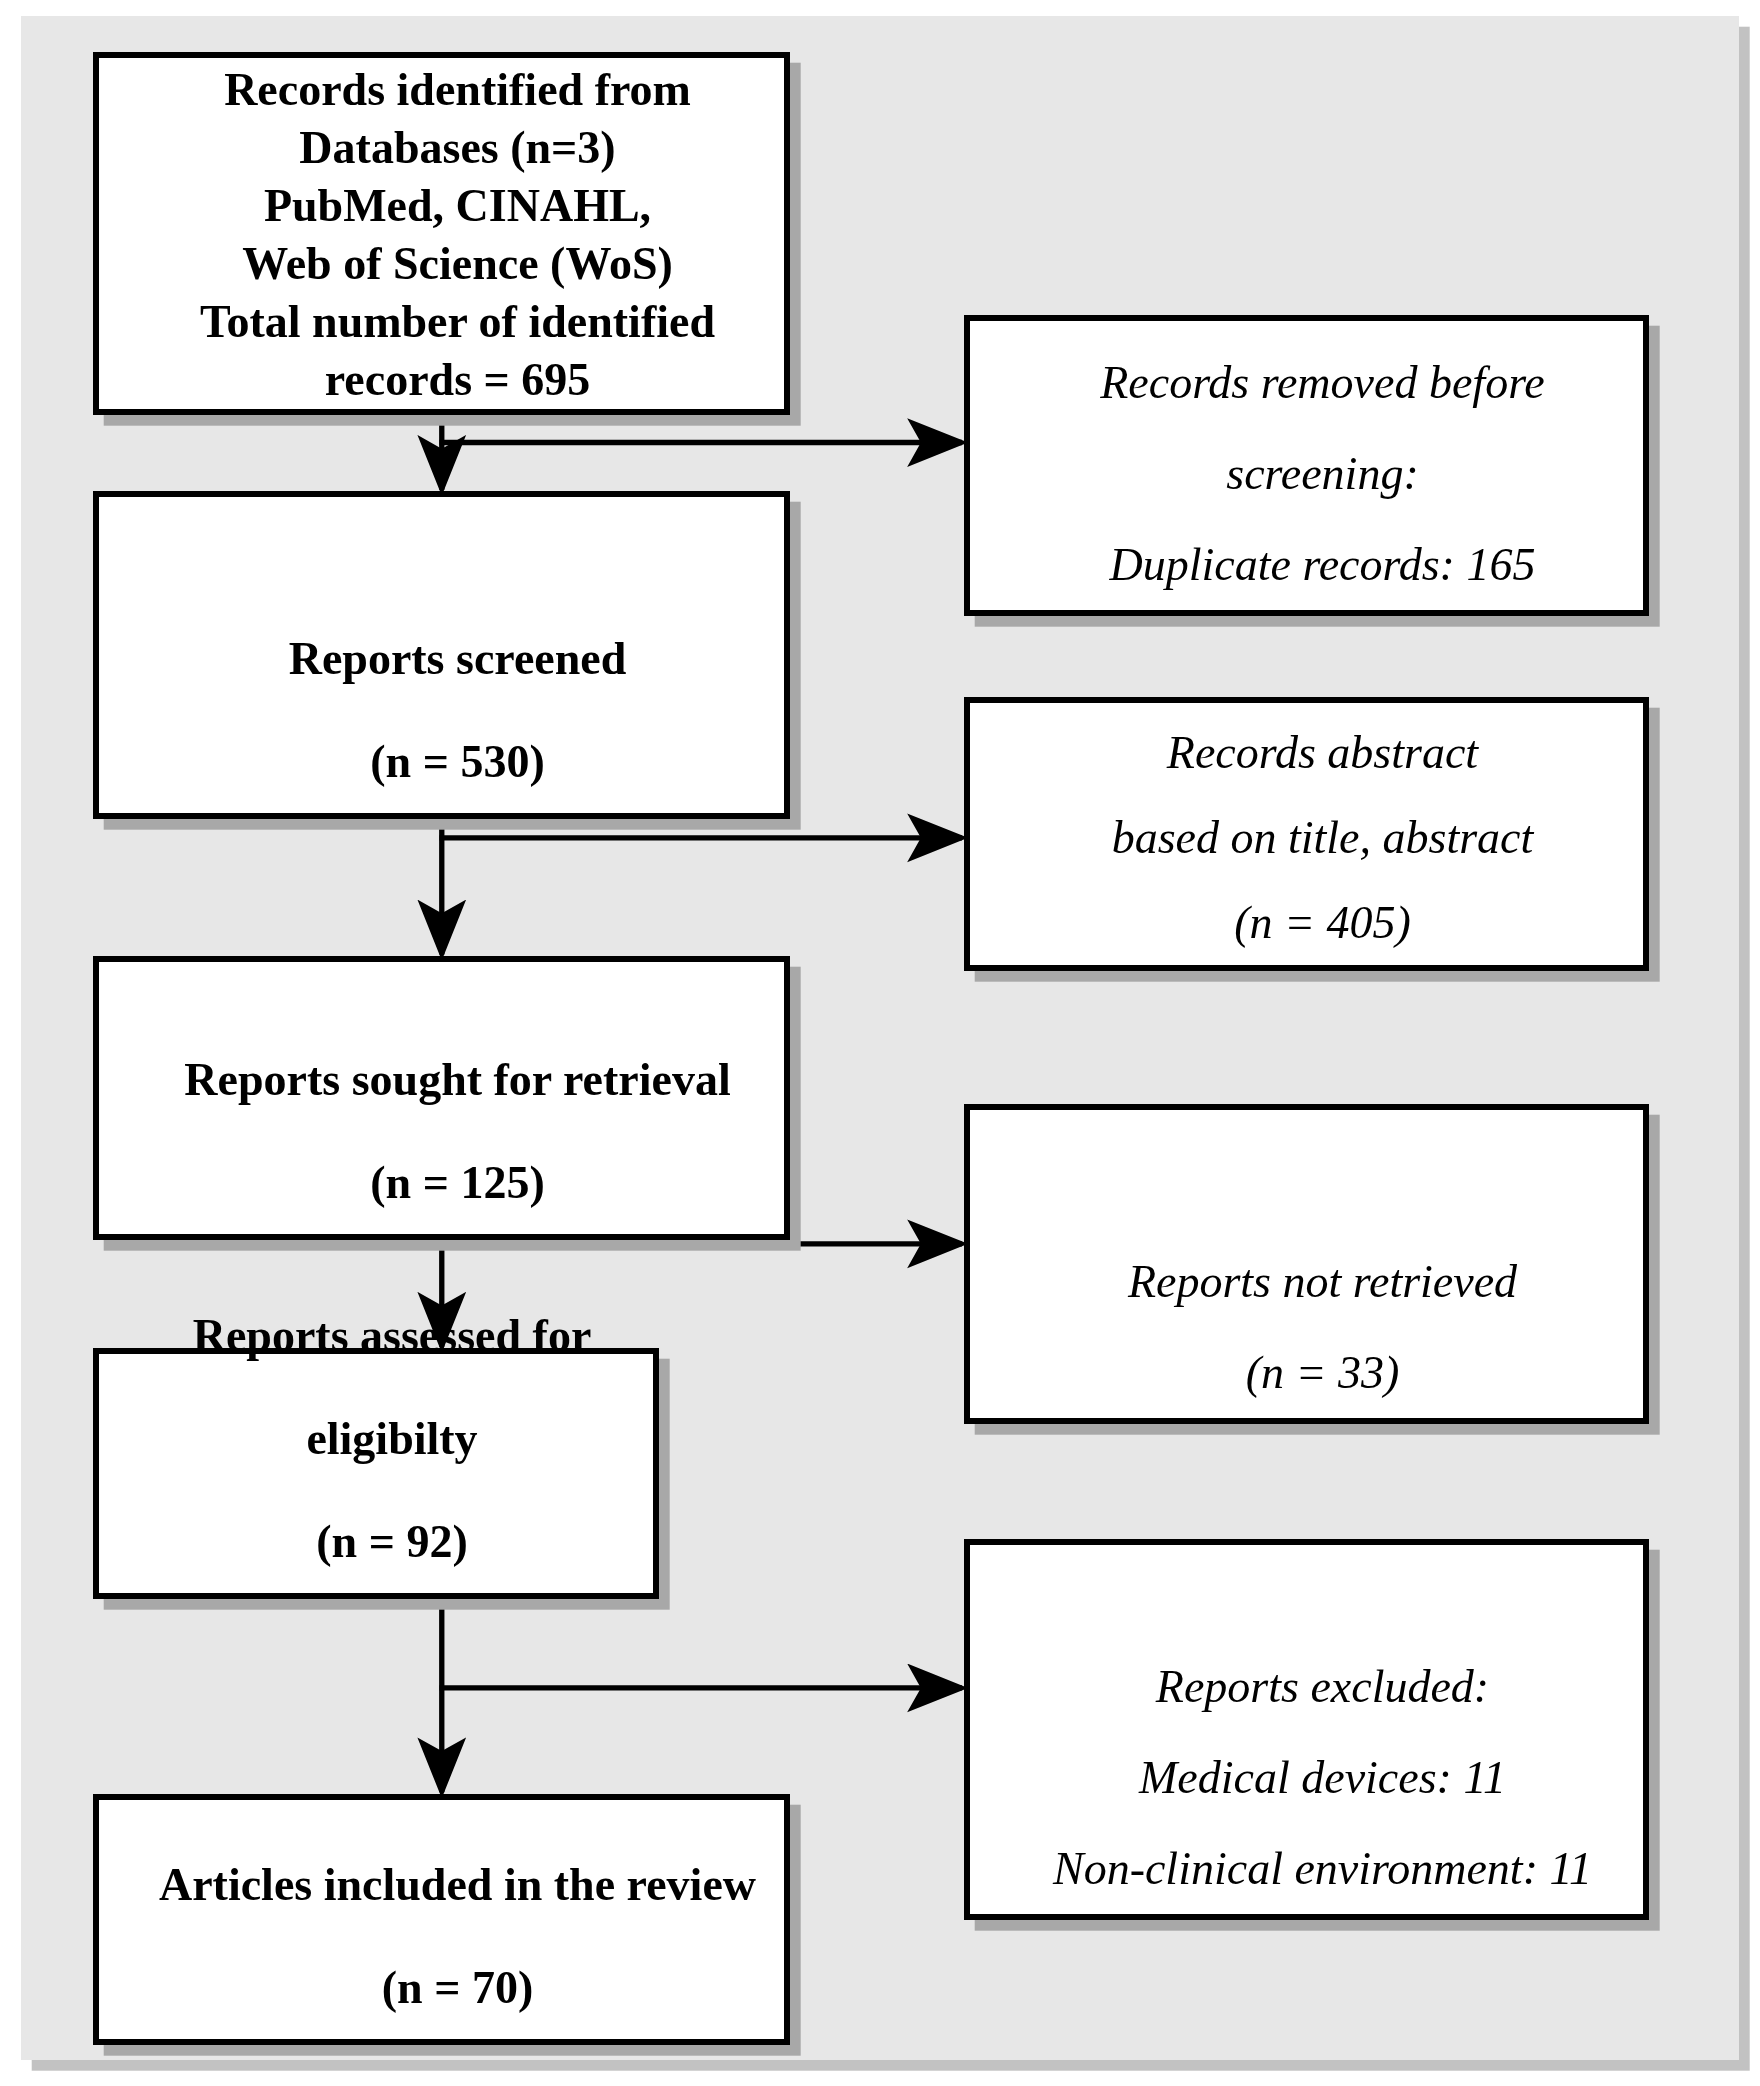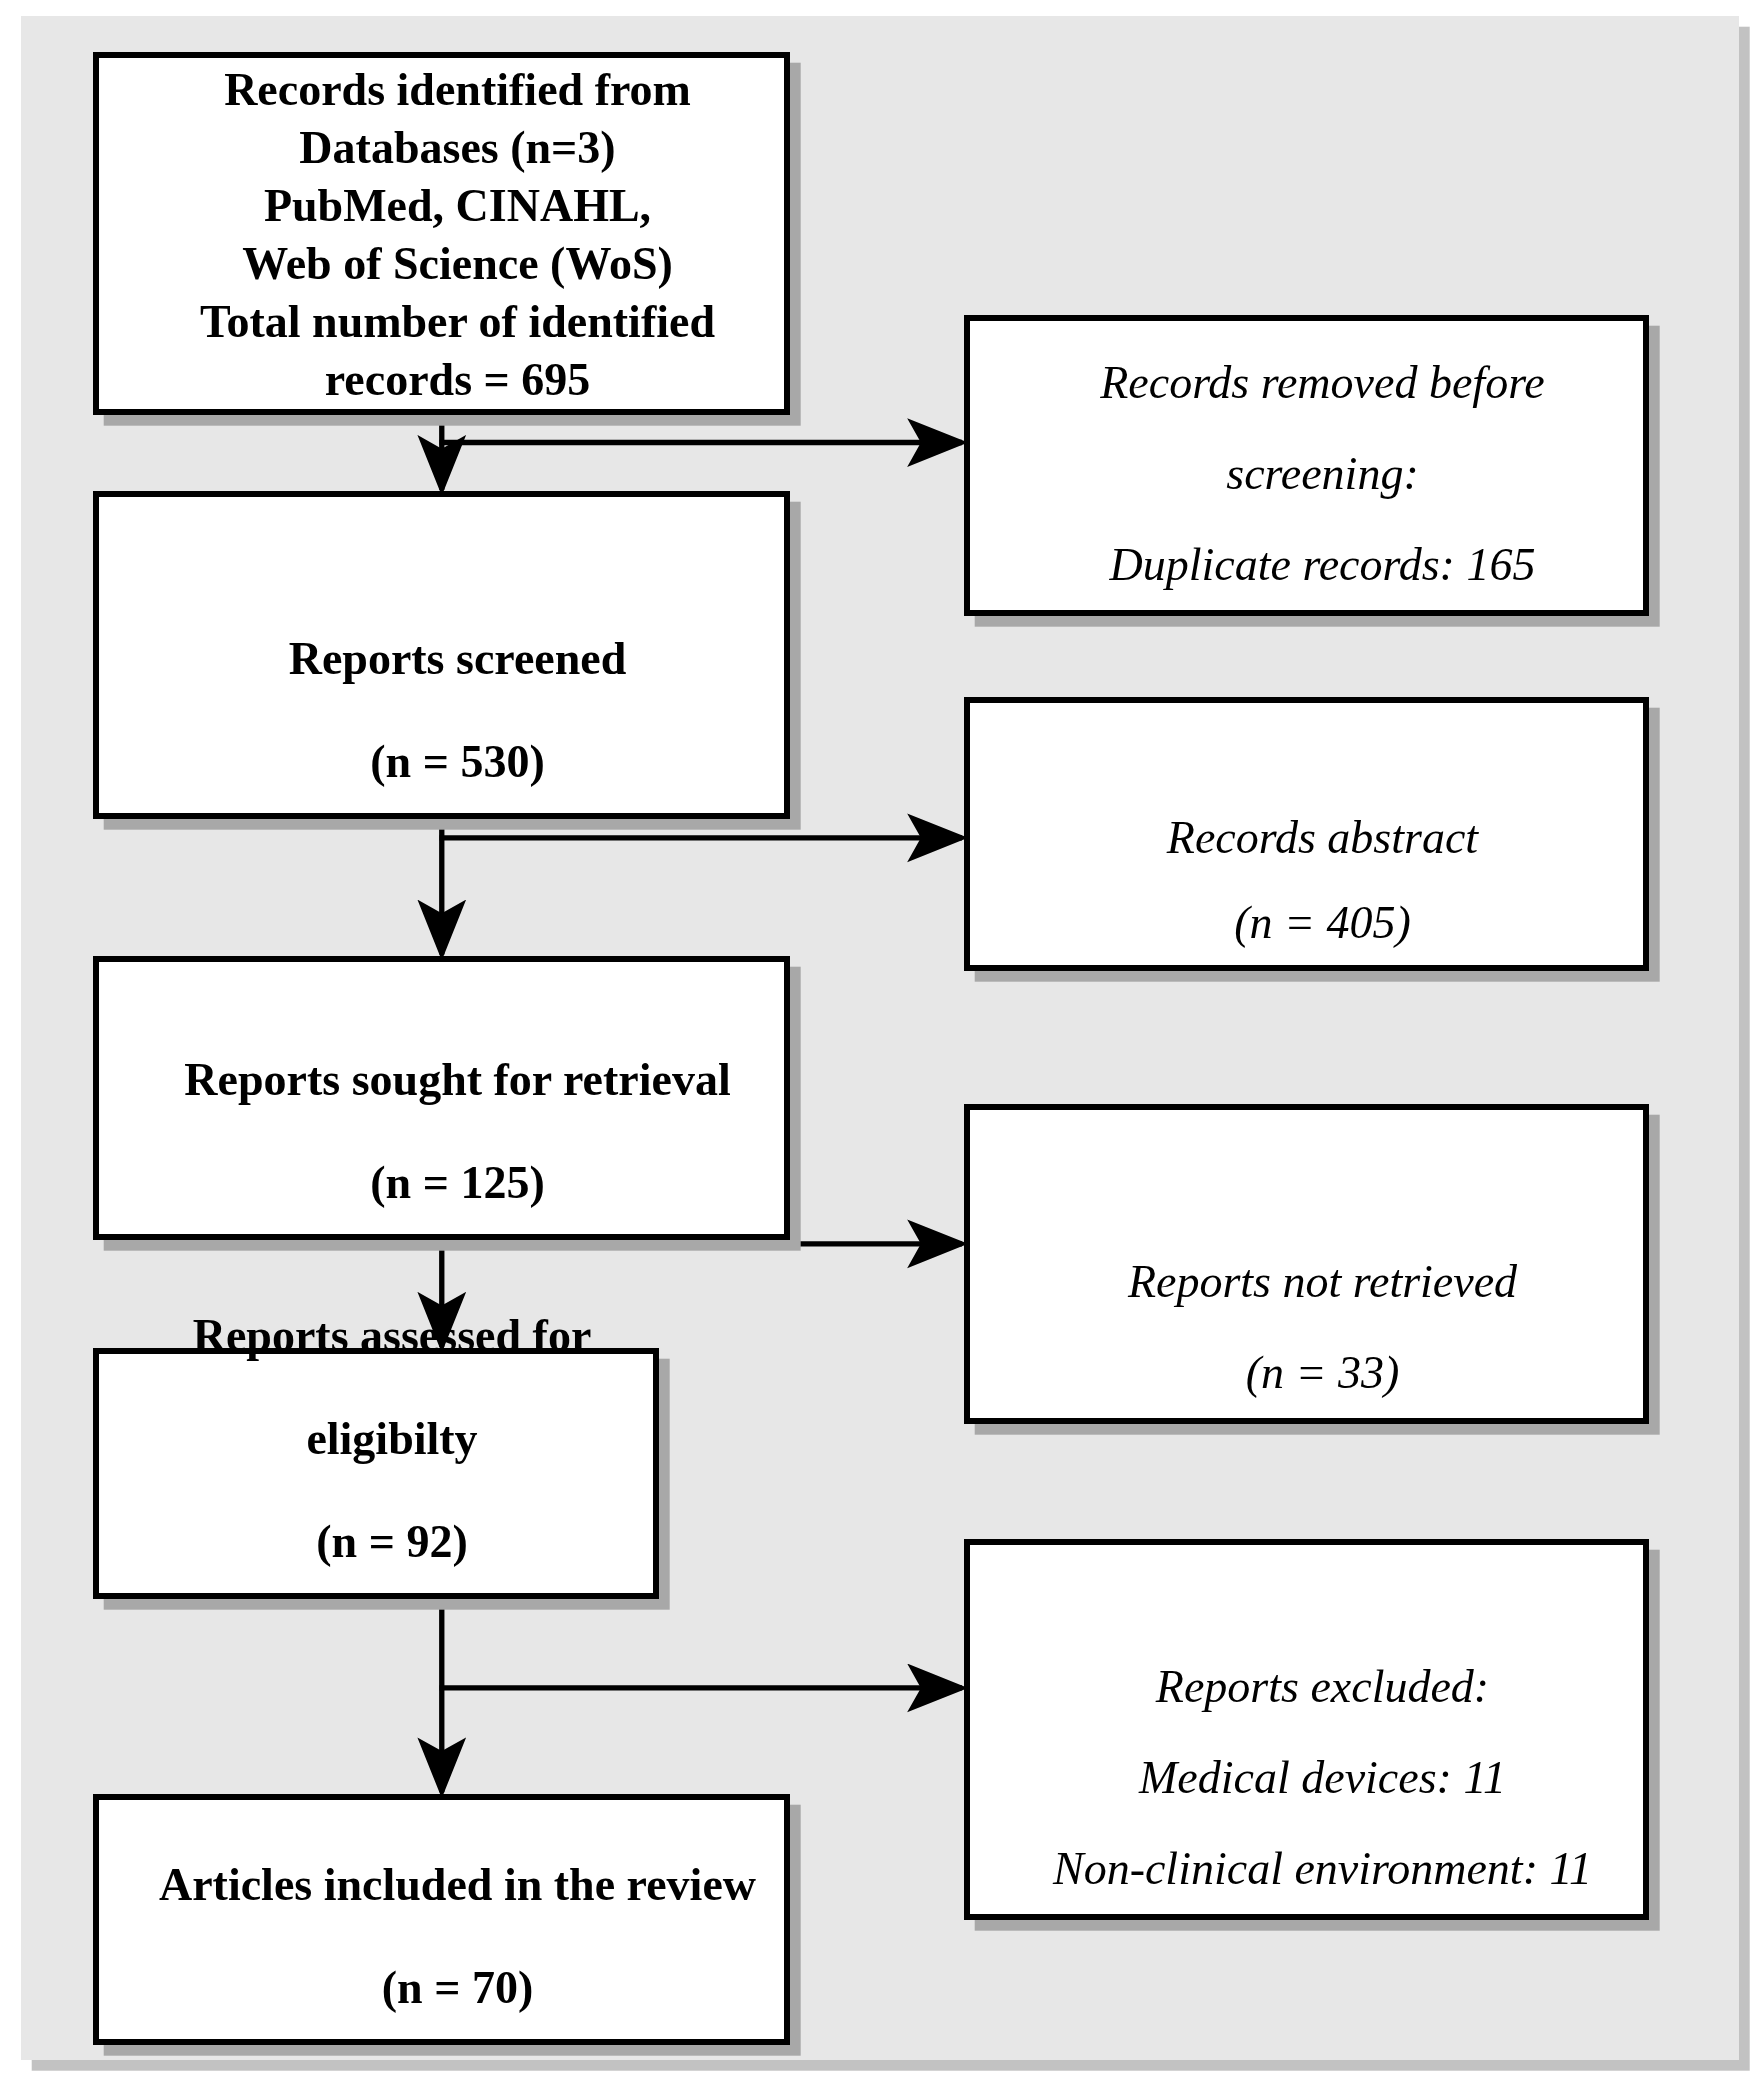--- a/index.html
+++ b/index.html
@@ -87,20 +87,21 @@
     <div class="tx">
       <div class="line">Records removed before</div>
       <div class="line">screening:</div>
       <div class="line">Duplicate records: 165</div>
     </div>
   </div>
 
   <div class="box rbox lh112" style="left:964px;top:697px;width:685px;height:274px;">
     <div class="tx">
       <div class="line">Records abstract</div>
+      <div class="line">based on title, abstract</div>
       <div class="line">(n = 405)</div>
     </div>
   </div>
 
   <div class="box rbox lh120" style="left:964px;top:1104px;width:685px;height:320px;">
     <div class="tx">
       <div class="line">Reports not retrieved</div>
       <div class="line">(n = 33)</div>
     </div>
   </div>

